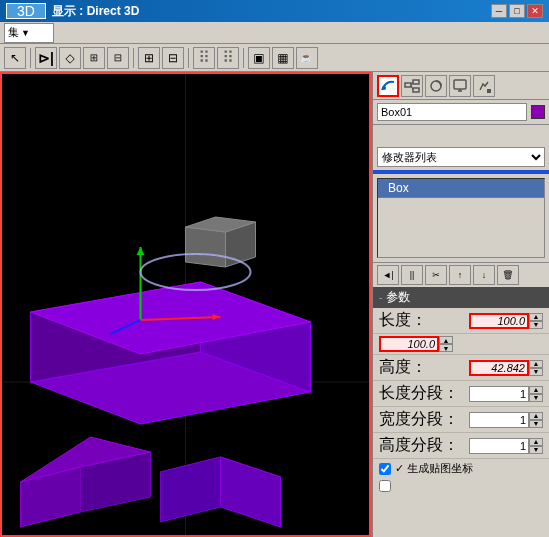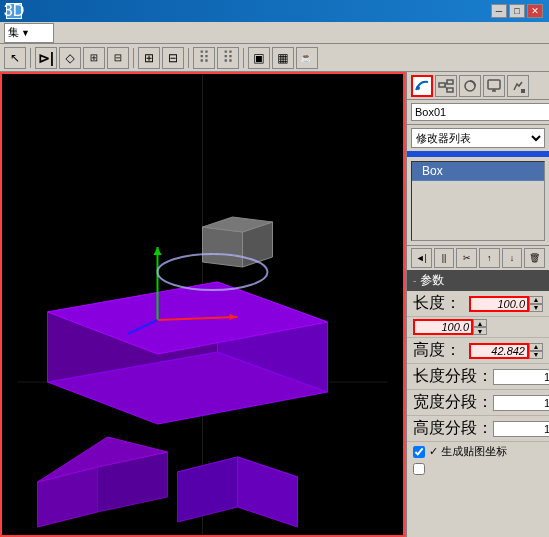--- a/index.html
+++ b/index.html
@@ -21,28 +21,28 @@
       align-items: center;
       padding: 0 6px;
       justify-content: space-between;
     }
     .title-bar-left {
       display: flex;
       align-items: center;
       gap: 6px;
     }
     .title-icon {
-      width: 16px;
+      width: 40px;
       height: 16px;
       background: #4a9ede;
       border: 1px solid #fff;
       display: flex;
       align-items: center;
       justify-content: center;
-      font-size: 16px;
+      font-size: 14px;
       color: white;
     }
     .title-text {
       font-size: 12px;
       font-weight: bold;
       color: white;
     }
     .title-buttons {
       display: flex;
       gap: 2px;
@@ -119,21 +119,21 @@
     
     .viewport {
       flex: 1;
       background: #000;
       position: relative;
       overflow: hidden;
     }
 
     
     .right-panel {
-      width: 144px;
+      width: 178px;
       background: #d4d0c8;
       border-left: 2px solid #808080;
       display: flex;
       flex-direction: column;
       overflow: hidden;
     }
 
     
     .panel-toolbar {
       background: #d4d0c8;
@@ -180,21 +180,22 @@
       width: 14px;
       height: 14px;
       background: #8b00b0;
       border: 1px solid #333;
       cursor: pointer;
     }
 
     
     .modifier-row {
       padding: 3px 4px;
-      border-bottom: 6px solid #1d4ed8;
+      border-bottom: 4px solid #1d4ed8;
+      margin-top: 19px;
     }
     .modifier-select {
       width: 100%;
       height: 20px;
       font-size: 11px;
       background: #fff;
       border: 1px solid #888;
     }
 
     
@@ -322,20 +323,21 @@
       width: 100%;
       height: 100%;
     }
   </style>
 </head>
 <body>
 
 <div class="title-bar">
   <div class="title-bar-left">
     <div class="title-icon">3D</div>
+    <span class="title-text">显示 : Direct 3D</span>
   </div>
   <div class="title-buttons">
     <div class="title-btn">─</div>
     <div class="title-btn">□</div>
     <div class="title-btn close-btn">✕</div>
   </div>
 </div>
 
 <div class="menu-bar">
   <div class="toolbar-select" style="width:50px;height:20px;display:inline-flex;align-items:center;padding:0 3px;background:#fff;border:1px solid #888;font-size:11px;cursor:pointer;">

